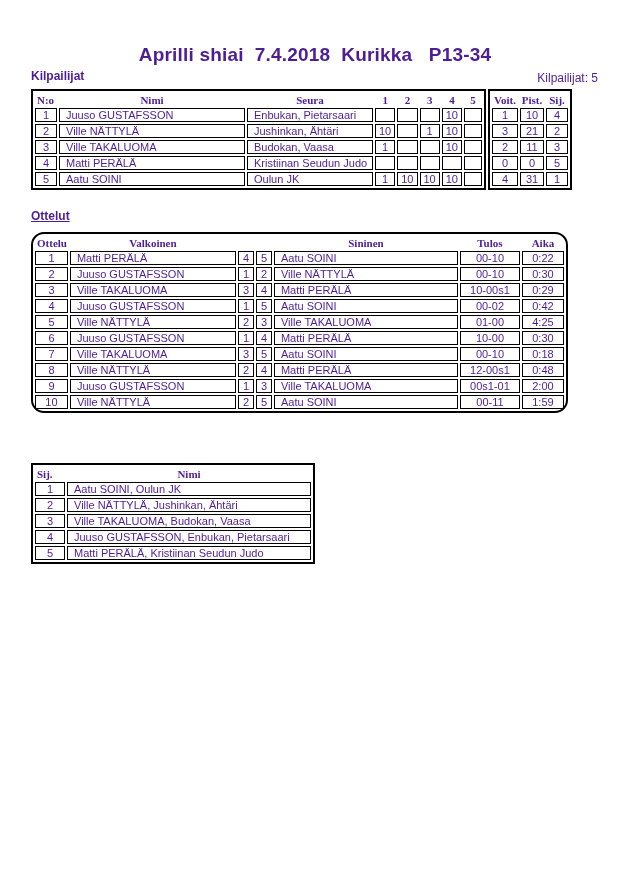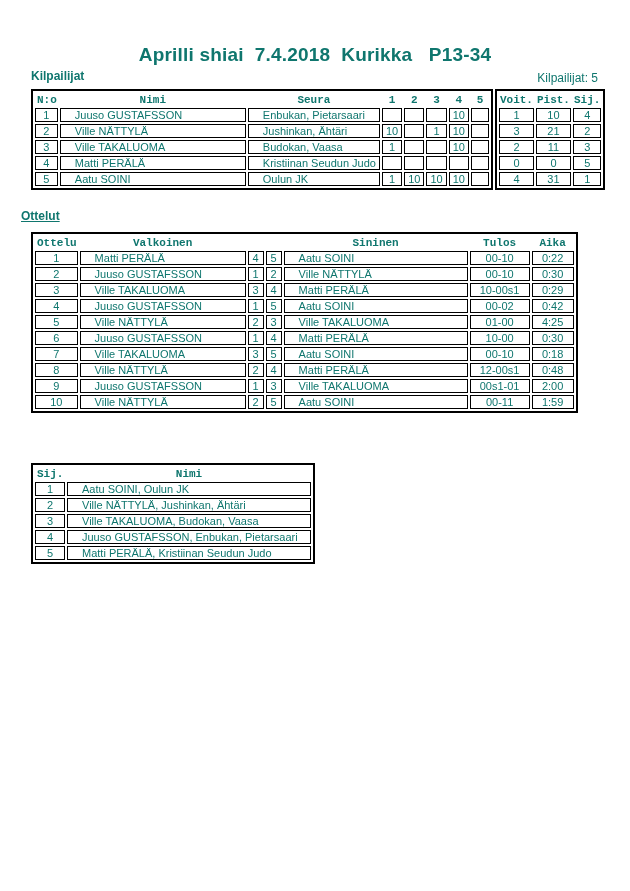--- a/index.html
+++ b/index.html
@@ -1,48 +1,48 @@
 <!DOCTYPE html>
 <html><head>
 <meta charset="utf-8">
 <style>
   html,body { margin:0; padding:0; background:#fff; }
   .page {
     position:relative; width:630px; height:891px; background:#ffffff;
-    font-family:"Liberation Sans", sans-serif; color:#0f766e; overflow:hidden;
+    font-family:"Liberation Sans", sans-serif; color:#4c1d95; overflow:hidden;
   }
   .title {
     position:absolute; top:44px; left:0; width:630px; text-align:center;
     font-size:19px; font-weight:bold; white-space:pre; letter-spacing:0.2px;
   }
   .sec-heading { position:absolute; font-weight:bold; font-size:12px; text-align:left; }
   #kilpailijat-heading { top:69px; left:31px; width:446px; }
   #count-label { position:absolute; top:71px; right:32px; font-size:12px; font-weight:normal; }
-  #ottelut-heading { top:209px; left:21px; width:527px;text-decoration:underline; }
+  #ottelut-heading { top:209px; left:31px; width:527px;text-decoration:underline; }
   #tulokset-heading { top:441px; left:31px; width:284px; }
 
   .tbl {
     border-collapse:separate; border-spacing:2px; border:2px solid #000;
     table-layout:fixed; background:#fff;
   }
   .tbl th {
     border:none; font-weight:bold; font-size:11px; padding:0 1px; height:13px;
-    white-space:nowrap; overflow:visible; text-align:center; font-family:Liberation Mono, monospace;
+    white-space:nowrap; overflow:visible; text-align:center; font-family:Liberation Serif, serif;
   }
   .tbl td {
     border:1px solid #000; font-size:11px; padding:0 3px; height:13px;
     white-space:nowrap; overflow:hidden; box-sizing:border-box; text-align:center;
     font-family:"Liberation Sans", sans-serif;
   }
   .tbl th.left, .tbl td.left { text-align:left; }
-  .tbl td.left { padding-left:14px; }
+  .tbl td.left { padding-left:6px; }
   th.hdr-no { text-align:left; padding-left:2px; }
 
   #kilpailijat-wrap { position:absolute; top:89px; left:31px; display:flex; gap:2px; align-items:stretch; }
-  #ottelut-table   { position:absolute; top:232px; left:31px; }
+  #ottelut-table   { position:absolute; top:232px; left:31px;border-radius:13px; }
   #tulokset-table  { position:absolute; top:463px; left:31px; }
 </style>
 </head>
 <body>
 
 <div class="page">
 
   <div class="title">Aprilli shiai  7.4.2018  Kurikka   P13-34</div>
   <div class="sec-heading" id="kilpailijat-heading">Kilpailijat</div>
   <div id="count-label">Kilpailijat: 5</div>

